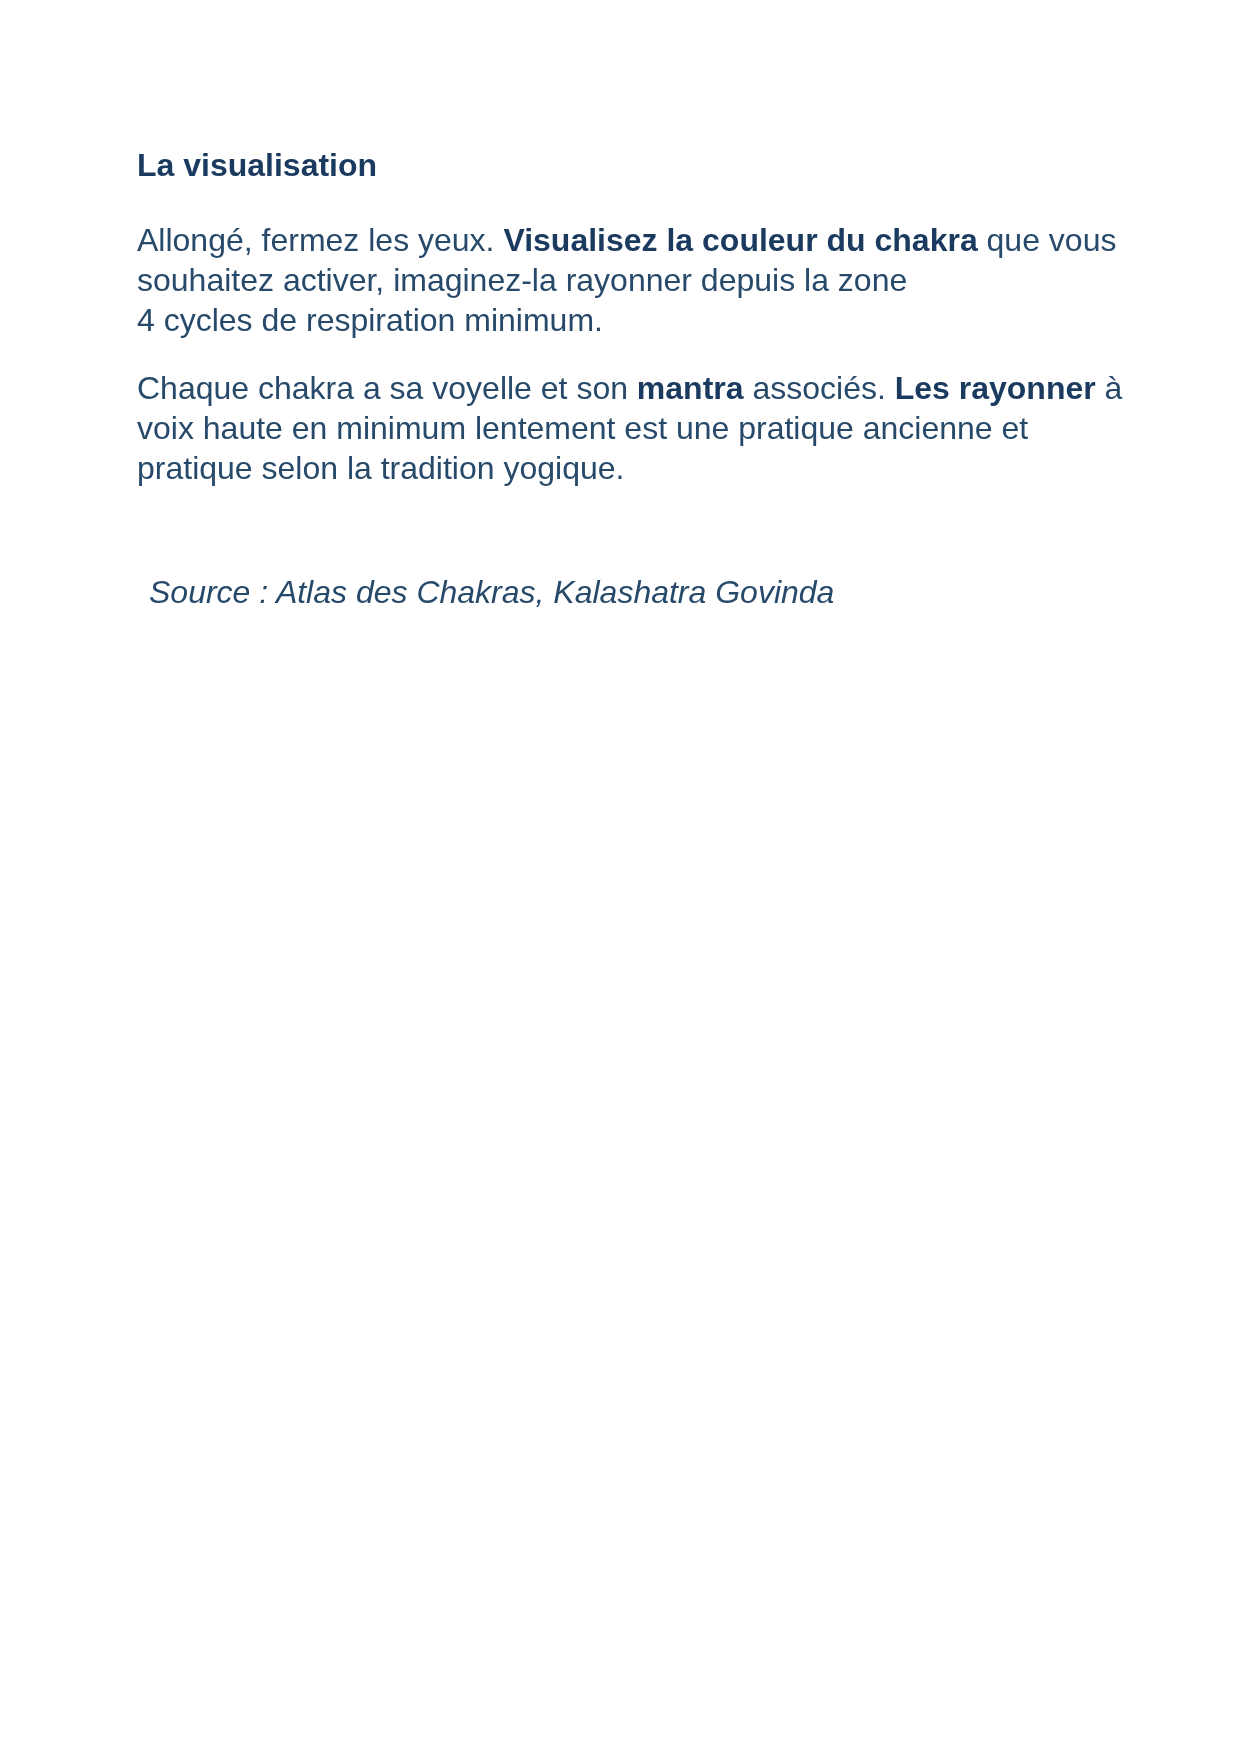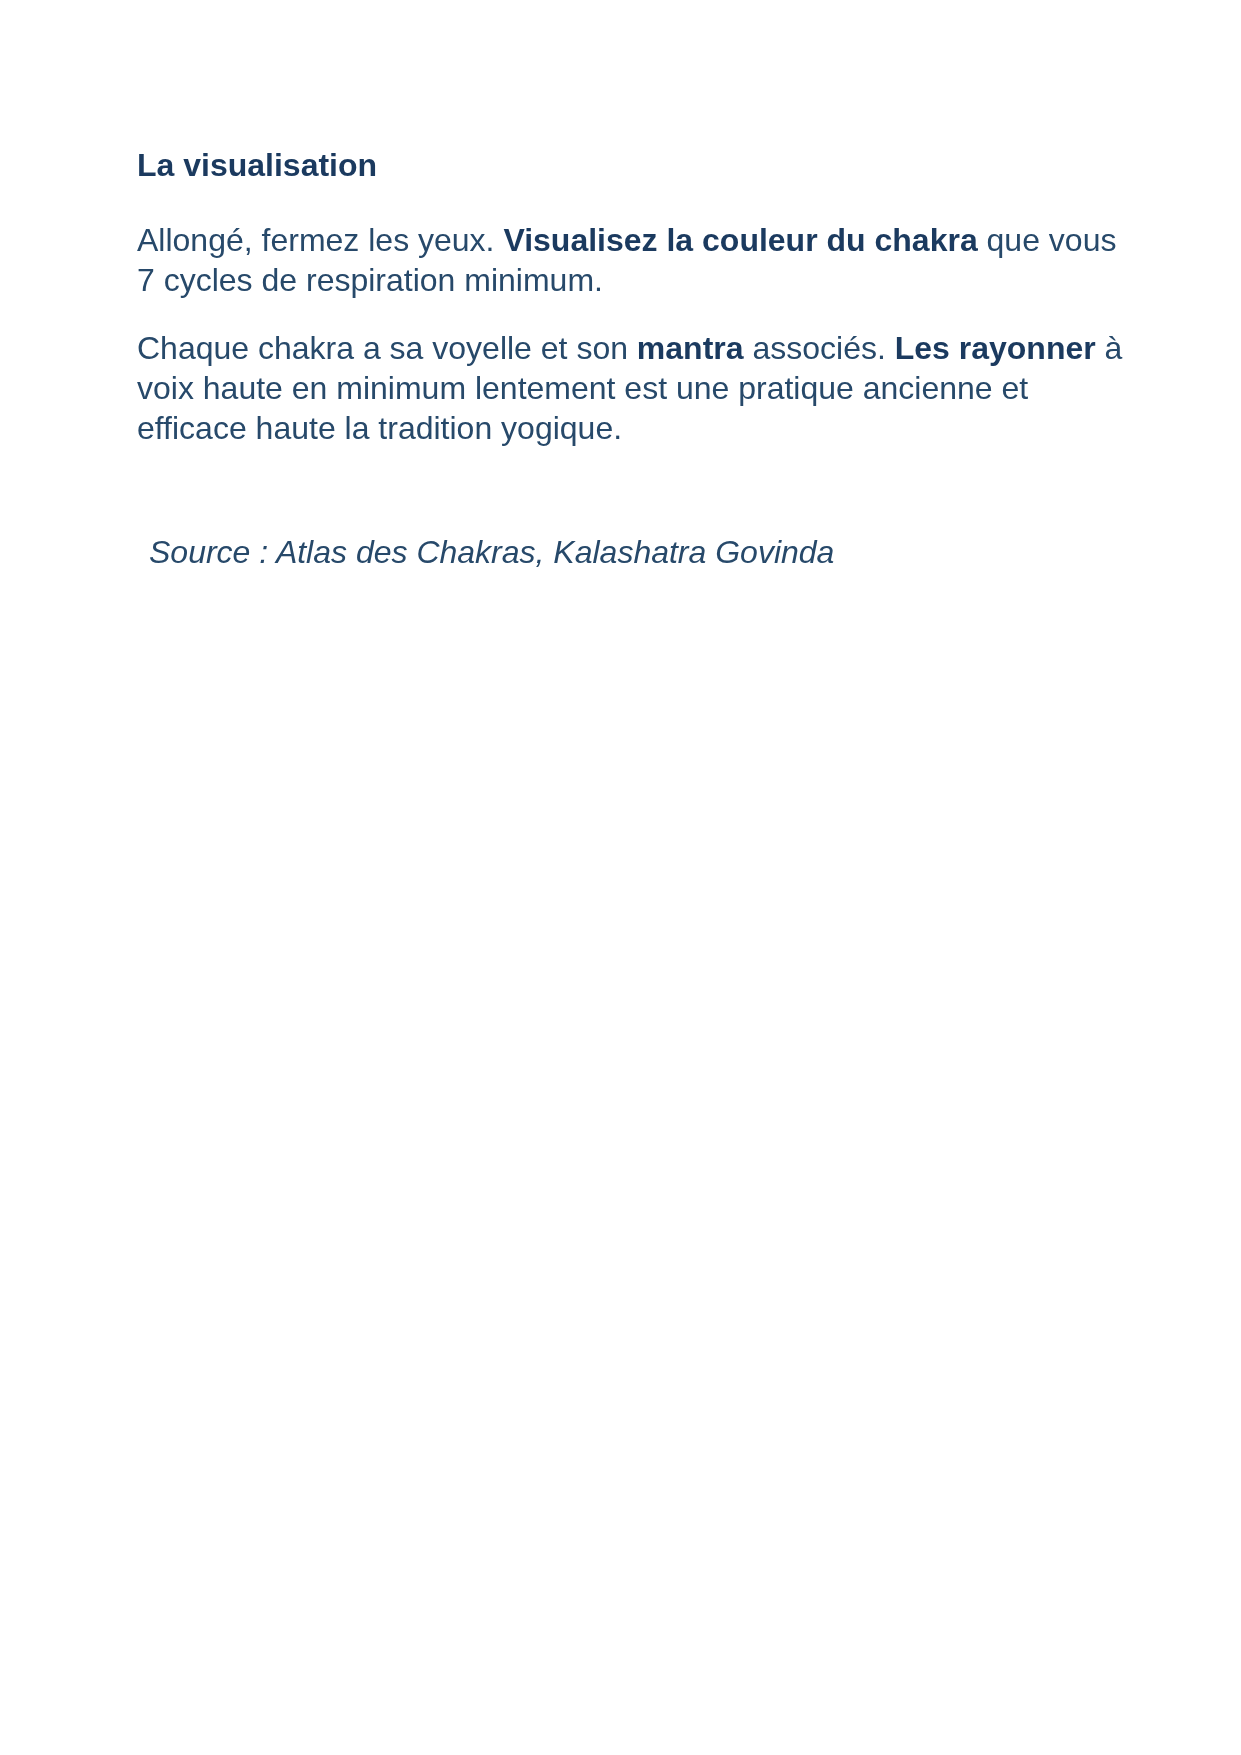--- a/index.html
+++ b/index.html
@@ -53,25 +53,26 @@
 </style>
 </head>
 <body>
 
 <main class="page">
 
   <h2 class="heading">La visualisation</h2>
 
   <p class="para">
       <span class="line"><span>Allongé, fermez les yeux. </span><b>Visualisez la couleur du chakra</b><span> que vous</span></span>
-      <span class="line"><span>7 cycles de respiration minimum.</span></span>
+      <span class="line"><span>souhaitez activer, imaginez-la rayonner depuis la zone</span></span>
+      <span class="line"><span>4 cycles de respiration minimum.</span></span>
     </p>
 
 
   <p class="para para-last">
       <span class="line"><span>Chaque chakra a sa voyelle et son </span><b>mantra</b><span> associés. </span><b>Les rayonner</b><span> à</span></span>
       <span class="line"><span>voix haute en minimum lentement est une pratique ancienne et</span></span>
-      <span class="line"><span>efficace haute la tradition yogique.</span></span>
+      <span class="line"><span>pratique selon la tradition yogique.</span></span>
     </p>
 
   <p class="source-note">Source : Atlas des Chakras, Kalashatra Govinda</p>
 
 </main>
 
 </body></html>

